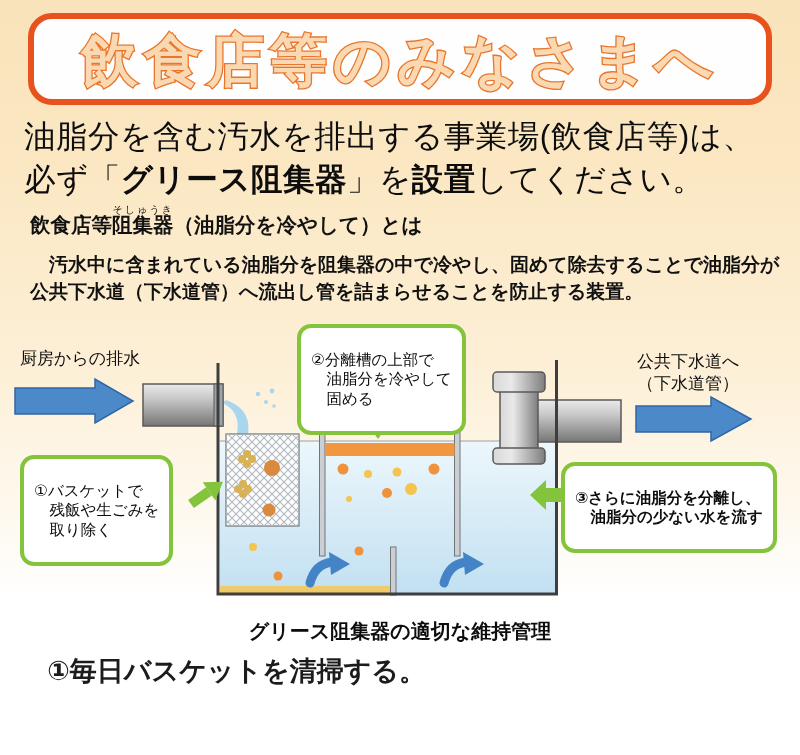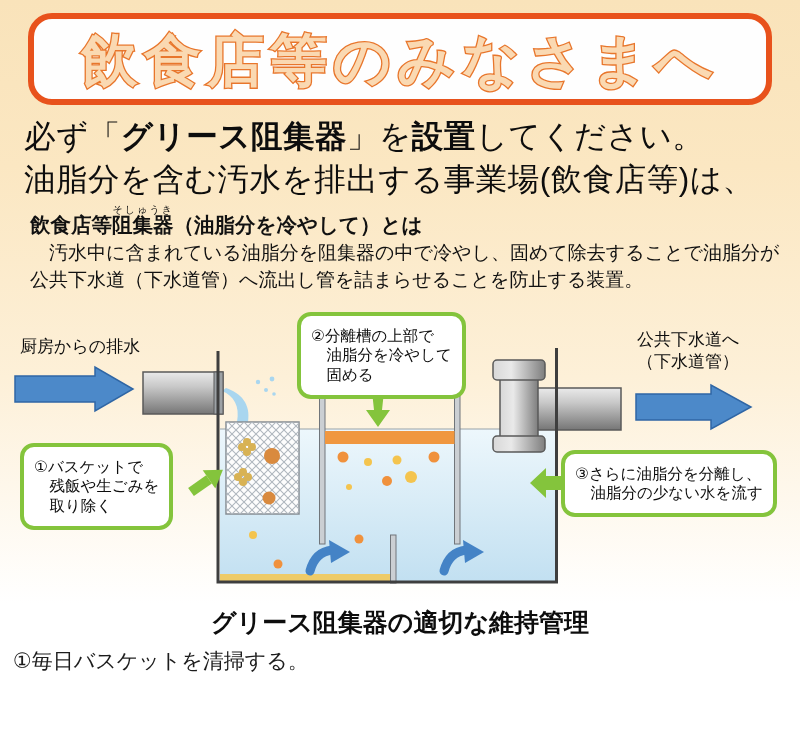--- a/index.html
+++ b/index.html
@@ -23,52 +23,52 @@
     font-size:57px; font-weight:bold; letter-spacing:6px;
     fill:#FAD9B2; stroke:#E8762C; stroke-width:2.6px; paint-order:stroke;
   }
   
   .statement { margin:10px 0 0 24px; font-size:31.5px; font-weight:500; line-height:1.36; letter-spacing:0.5px; color:#0d0d0d; }
   .xb { font-weight:800; }
   
   .definition { margin:4px 0 0 30px; }
   .def-heading { font-size:20.5px; font-weight:bold; }
   .def-heading ruby rt { font-size:10px; font-weight:normal; letter-spacing:1px; }
-  .def-body { font-size:19px; line-height:1.42; white-space:pre-line; margin-top:1px; }
+  .def-body { font-size:19px; line-height:1.42; white-space:pre-line; margin-top:13px;font-weight:bold; }
   
   .diagram { position:relative; height:292px; margin-top:12px; }
   .dg-svg { position:absolute; left:0; top:0; }
   .dg-label { position:absolute; font-size:17px; line-height:1.3; white-space:pre-line; color:#0d0d0d; }
   .callout {
     position:absolute; width:max-content;
     background:#FFFFFF; border:4px solid #84C43C; border-radius:14px;
-    padding:10px 10px; font-size:15.5px; line-height:1.27; white-space:pre-line; color:#0d0d0d;
+    padding:22px 10px; font-size:15.5px; line-height:1.27; white-space:pre-line; color:#0d0d0d;
   }
   
   .maintenance { margin-top:8px; }
-  .m-title { text-align:center; font-size:25px; font-weight:bold; color:#0d0d0d; }
-  .m-list { margin:7px 0 0 13px; font-size:21px; line-height:1.43; color:#1c1c1c; }
+  .m-title { text-align:center; font-size:20px; font-weight:bold; color:#0d0d0d; }
+  .m-list { margin:7px 0 0 47px; font-size:27px; line-height:1.43; color:#1c1c1c;font-weight:bold; }
 </style>
 </head>
 <body>
 
 <div class="page">
 
   <div class="banner">
     <svg viewBox="0 0 732 80">
       <text class="banner-text" x="366" y="61" text-anchor="middle">飲食店等のみなさまへ</text>
     </svg>
   </div>
 
   <div class="statement">
     <div>
+      <span>油脂分を含む汚水を排出する事業場(飲食店等)は、</span>
+    </div>
+    <div>
       <span>必ず「</span><span class="xb">グリース阻集器</span><span>」を</span><span class="xb">設置</span><span>してください。</span>
-    </div>
-    <div>
-      <span>油脂分を含む汚水を排出する事業場(飲食店等)は、</span>
     </div>
   </div>
 
   <div class="definition">
     <div class="def-heading">
       <span>飲食店等</span><ruby><span>阻集器</span><rt>そしゅうき</rt></ruby><span>（油脂分を冷やして）とは</span>
     </div>
     <div class="def-body">　汚水中に含まれている油脂分を阻集器の中で冷やし、固めて除去することで油脂分が
 公共下水道（下水道管）へ流出し管を詰まらせることを防止する装置。</div>
   </div>
@@ -181,30 +181,30 @@
 
       <polygon points="371,76 385,76 382,104 390,104 378,121 366,104 374,104" fill="#84C43C"></polygon>
       <g transform="translate(191,186) rotate(-35)">
         <rect x="0" y="-5" width="22" height="10" fill="#84C43C"></rect>
         <polygon points="22,-11 39,0 22,11" fill="#84C43C"></polygon>
       </g>
       <polygon points="566,170 546,170 546,162 530,177 546,192 546,184 566,184" fill="#84C43C"></polygon>
     </svg>
 
     <div class="dg-label" style="left:20px; top:30px;">厨房からの排水</div>
-    <div class="dg-label" style="left:637px; top:23px;">公共下水道へ
+    <div class="dg-label" style="left:637px; top:33px;">公共下水道へ
 （下水道管）</div>
 
     <div class="callout" style="left:20px; top:137px;">①バスケットで
 　残飯や生ごみを
 　取り除く</div>
     <div class="callout" style="left:297px; top:6px;">②分離槽の上部で
 　油脂分を冷やして
 　固める</div>
-    <div class="callout" style="left:561px; top:144px;">③さらに油脂分を分離し、
+    <div class="callout" style="left:561px; top:144px;font-weight:bold;">③さらに油脂分を分離し、
 　油脂分の少ない水を流す</div>
   </div>
 
   <div class="maintenance">
     <div class="m-title">グリース阻集器の適切な維持管理</div>
     <div class="m-list">
       <div>①毎日バスケットを清掃する。</div>
     </div>
   </div>
 

